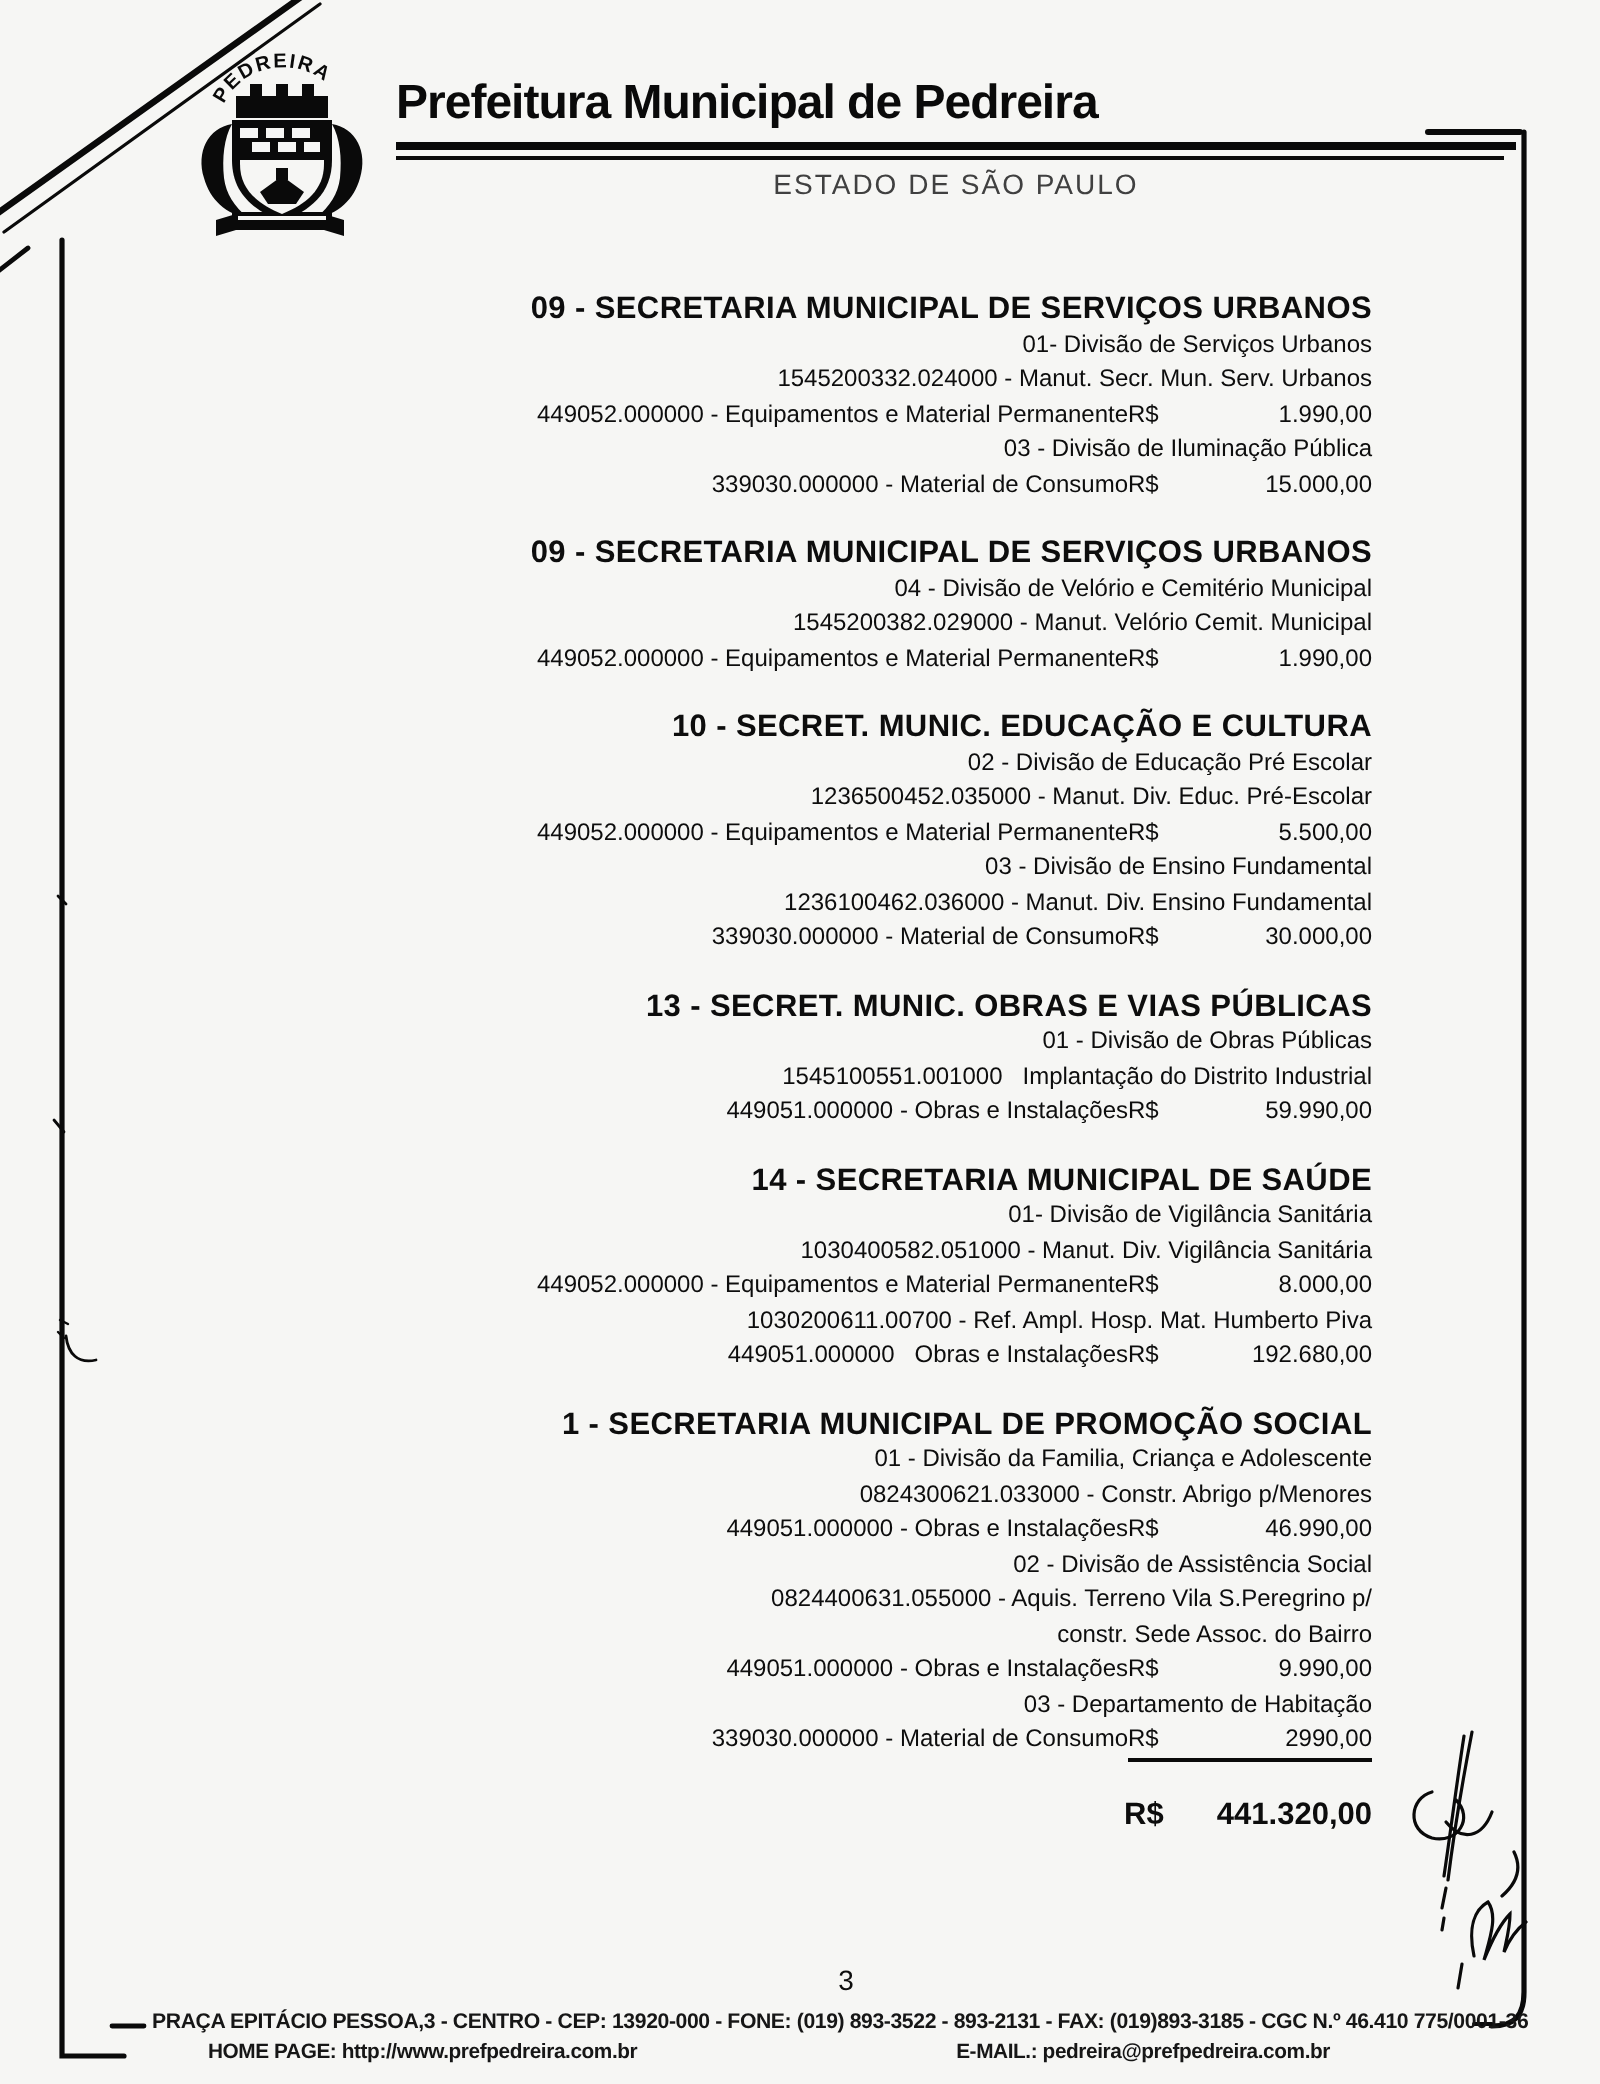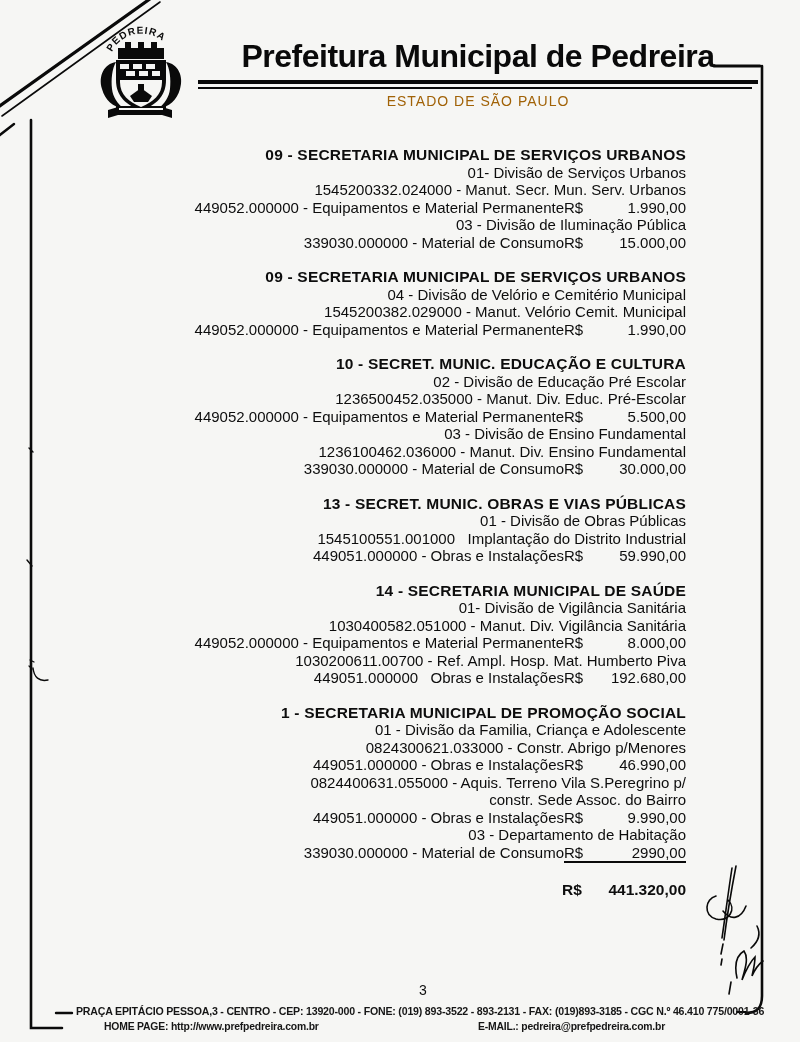--- a/index.html
+++ b/index.html
@@ -5,31 +5,31 @@
   html,body{margin:0;padding:0;background:#e8e8e6;}
   .page{
     position:relative;width:800px;height:1042px;background:#f6f6f4;
     font-family:"Liberation Sans","DejaVu Sans",sans-serif;color:#0d0d0d;
     overflow:hidden;
   }
   
   .crest{position:absolute;left:86px;top:26px;width:108px;height:96px;}
   .head-text{position:absolute;left:198px;top:38px;width:560px;}
   .org-title{
-    margin:0;font-size:32px;font-weight:bold;letter-spacing:-0.5px;
-    white-space:nowrap;color:#0a0a0a;text-align:center;
+    margin:0;font-size:24px;font-weight:bold;letter-spacing:-0.5px;
+    white-space:nowrap;color:#0a0a0a;
   }
   .rule-thick{height:4px;background:#0a0a0a;margin-top:5px;}
   .rule-thin{height:2px;background:#0a0a0a;margin-top:3px;width:99%;}
-  .subtitle{margin-top:4px;text-align:center;font-size:14px;letter-spacing:1px;color:#a16207;}
+  .subtitle{margin-top:4px;text-align:center;font-size:14px;letter-spacing:1px;color:#404040;}
   
   .content{position:absolute;left:143px;top:146px;width:543px;text-align:right;}
   .section{margin-bottom:17px;}
   .sec-heading{font-weight:bold;font-size:15.5px;line-height:17.5px;letter-spacing:0.2px;white-space:pre;}
-  .row{display:flex;align-items:baseline;font-size:15px;line-height:17.5px;}
+  .row{display:flex;align-items:baseline;font-size:12px;line-height:17.5px;}
   .row .lbl{flex:1;white-space:pre;}
   .row.indent .lbl{padding-left:112px;}
   .amt-group{width:122px;display:flex;justify-content:space-between;flex:none;}
   .amt-group.underline{border-bottom:2px solid #0a0a0a;}
   .total-row{display:flex;justify-content:flex-end;font-weight:bold;font-size:15.5px;line-height:19px;margin-top:1px;}
   .total-row .amt-group{width:124px;}
   
   .page-num{position:absolute;top:982px;left:0;width:846px;text-align:center;font-size:14px;}
   .footer-line1{
     position:absolute;top:1005px;left:76px;width:664px;text-align:center;
@@ -238,20 +238,23 @@
             <span class="lbl">0824300621.033000 - Constr. Abrigo p/Menores</span>
           </div>
           <div class="row">
             <span class="lbl">449051.000000 - Obras e Instalações</span>
             <span class="amt-group">
               <span>R$</span>
               <span>46.990,00</span>
             </span>
           </div>
           <div class="row">
+            <span class="lbl">02 - Divisão de Assistência Social</span>
+          </div>
+          <div class="row">
             <span class="lbl">0824400631.055000 - Aquis. Terreno Vila S.Peregrino p/</span>
           </div>
           <div class="row indent">
             <span class="lbl">constr. Sede Assoc. do Bairro</span>
           </div>
           <div class="row">
             <span class="lbl">449051.000000 - Obras e Instalações</span>
             <span class="amt-group">
               <span>R$</span>
               <span>9.990,00</span>

